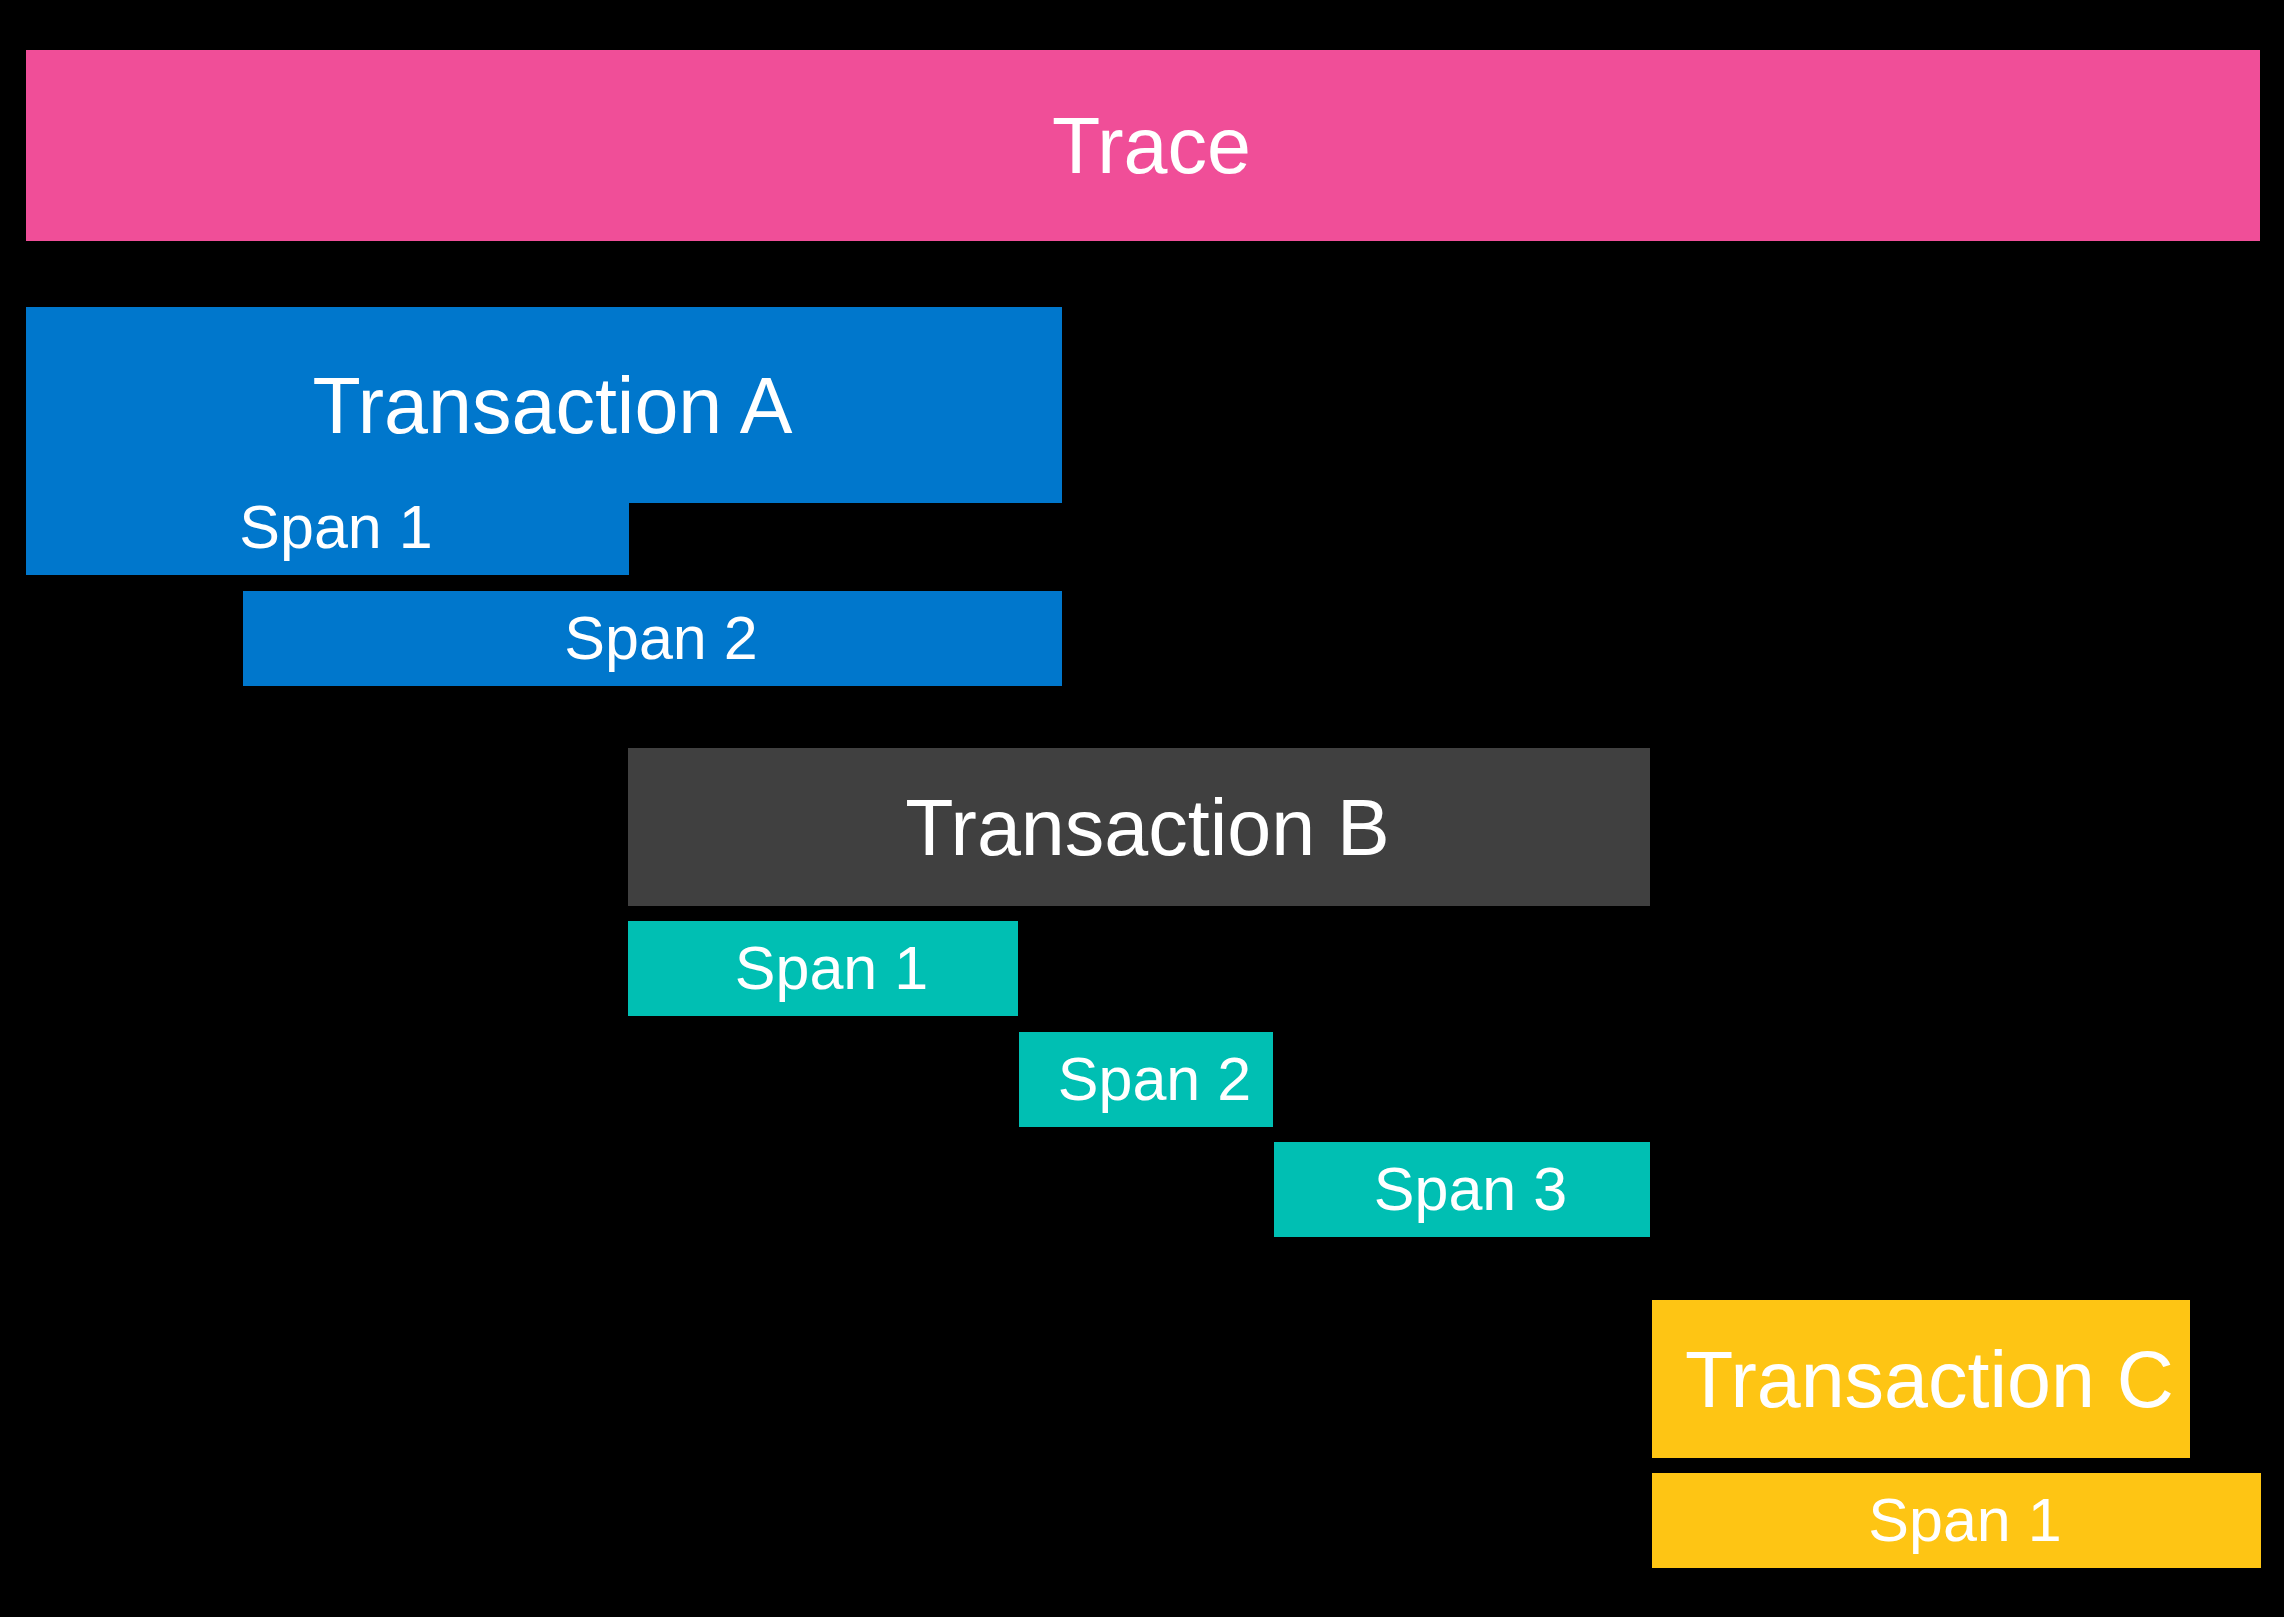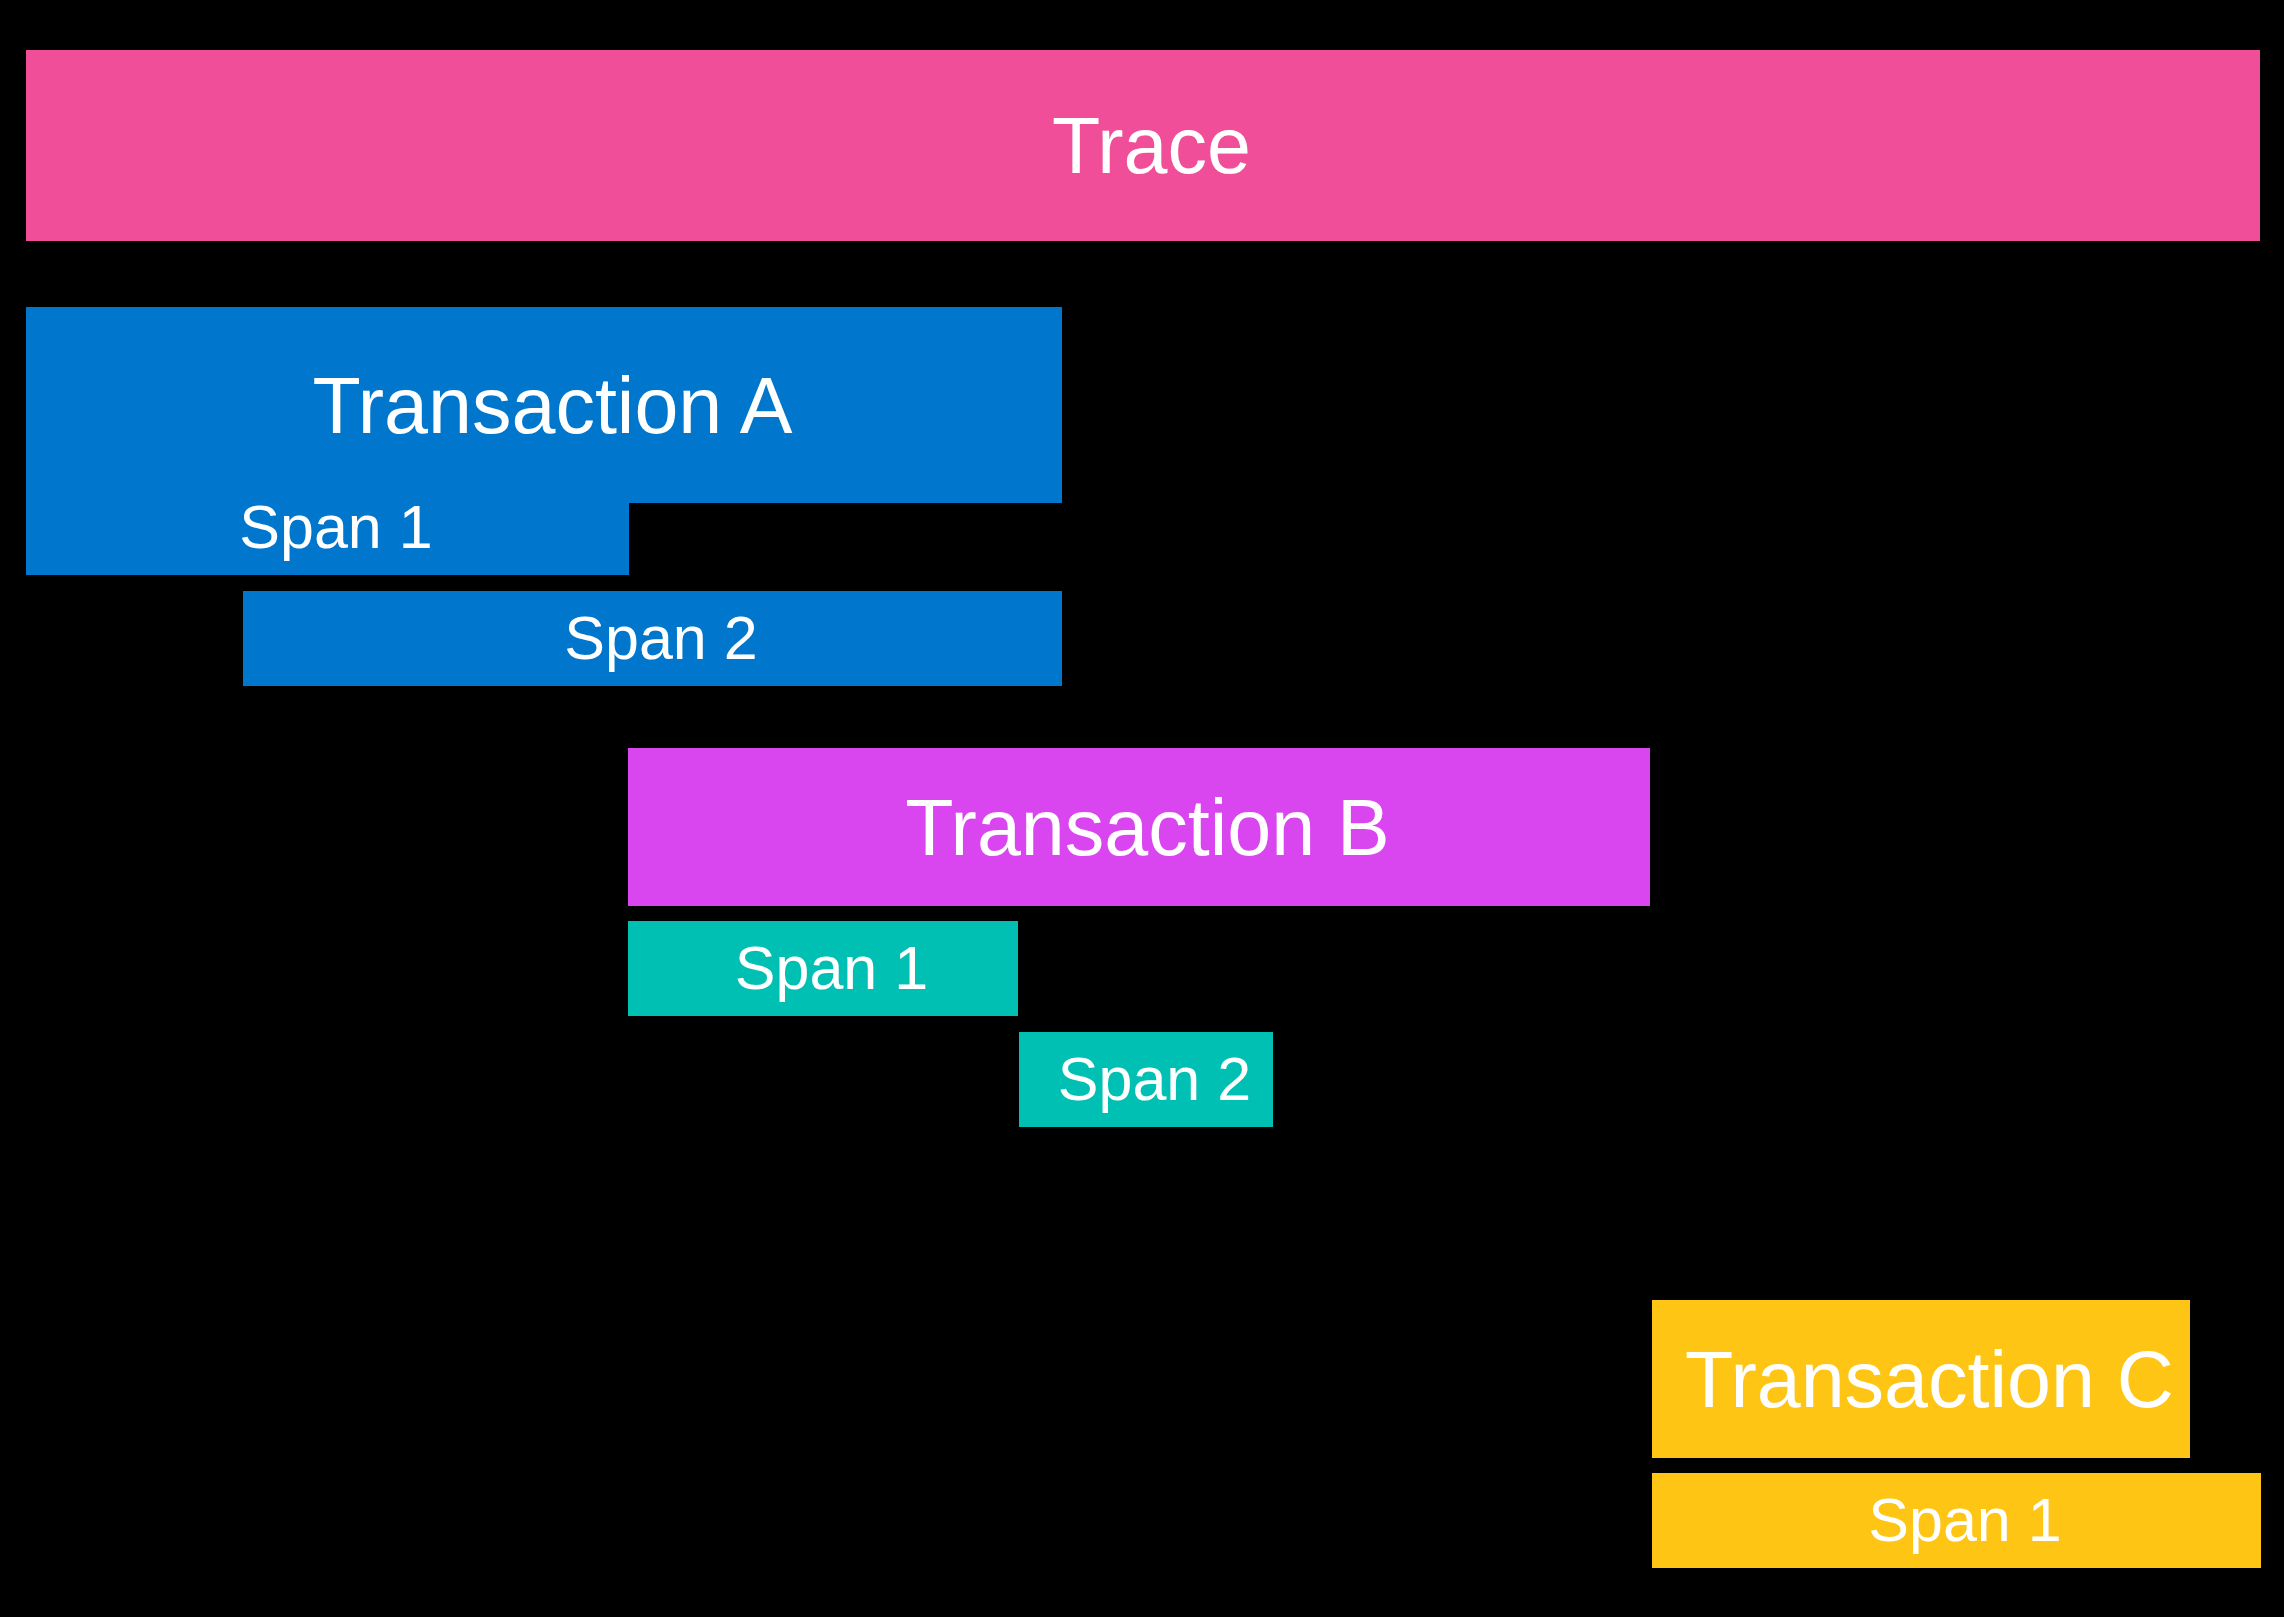--- a/index.html
+++ b/index.html
@@ -45,32 +45,35 @@
   </div>
 
   <div class="bar" style="left: 26px; top: 480px; width: 603px; height: 95px; background: rgb(0, 119, 204); font-size: 61px;">
     <span class="label">Span 1</span>
   </div>
 
   <div class="bar" style="left: 243px; top: 591px; width: 819px; height: 95px; background: rgb(0, 119, 204); font-size: 61px;">
     <span class="label">Span 2</span>
   </div>
 
-  <div class="bar" style="left: 628px; top: 748px; width: 1022px; height: 158px; background: #d946ef; font-size: 79px;">
+  <div class="bar" style="left: 628px; top: 748px; width: 1022px; height: 158px; background: #404040; font-size: 79px;">
     <span class="label">Transaction B</span>
   </div>
 
   <div class="bar" style="left: 628px; top: 921px; width: 390px; height: 95px; background: rgb(0, 191, 179); font-size: 61px;">
     <span class="label">Span 1</span>
   </div>
 
   <div class="bar" style="left: 1019px; top: 1032px; width: 254px; height: 95px; background: rgb(0, 191, 179); font-size: 61px;">
     <span class="label">Span 2</span>
   </div>
 
+  <div class="bar" style="left: 1274px; top: 1142px; width: 376px; height: 95px; background: rgb(0, 191, 179); font-size: 61px;">
+    <span class="label">Span 3</span>
+  </div>
 
   <div class="bar" style="left: 1652px; top: 1300px; width: 538px; height: 158px; background: rgb(254, 197, 20); font-size: 79px;">
     <span class="label">Transaction C</span>
   </div>
 
   <div class="bar" style="left: 1652px; top: 1473px; width: 609px; height: 95px; background: rgb(254, 197, 20); font-size: 61px;">
     <span class="label">Span 1</span>
   </div>
 
 </div>

